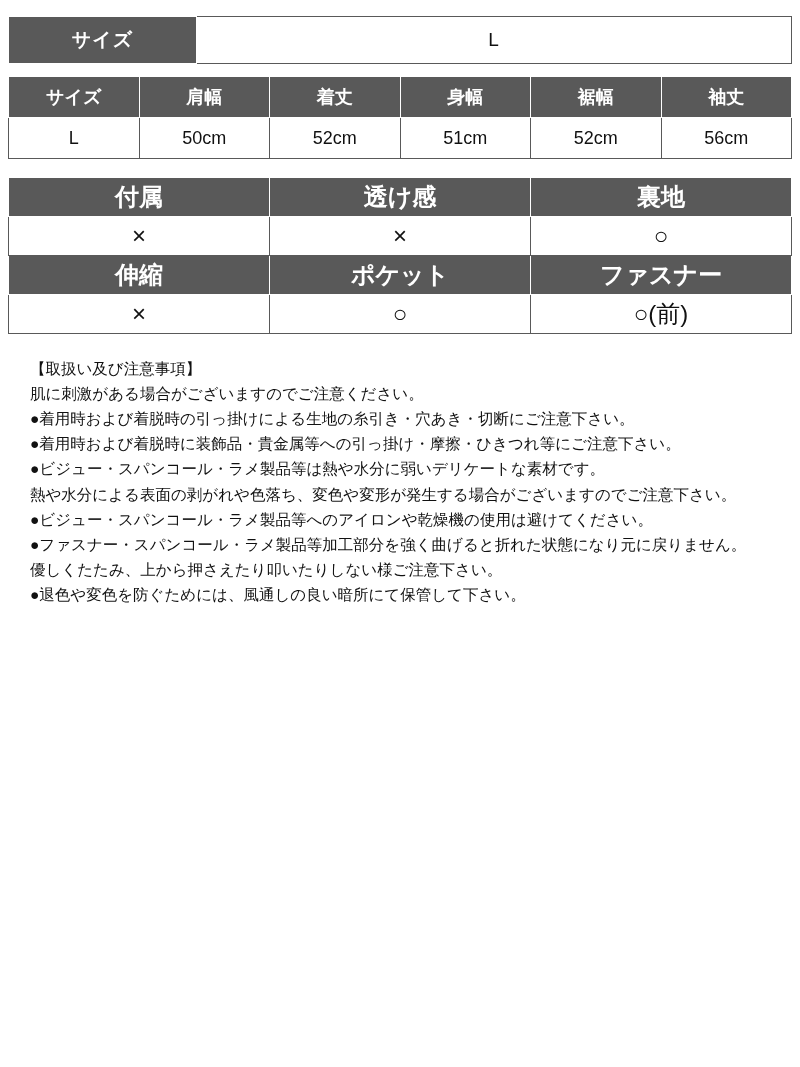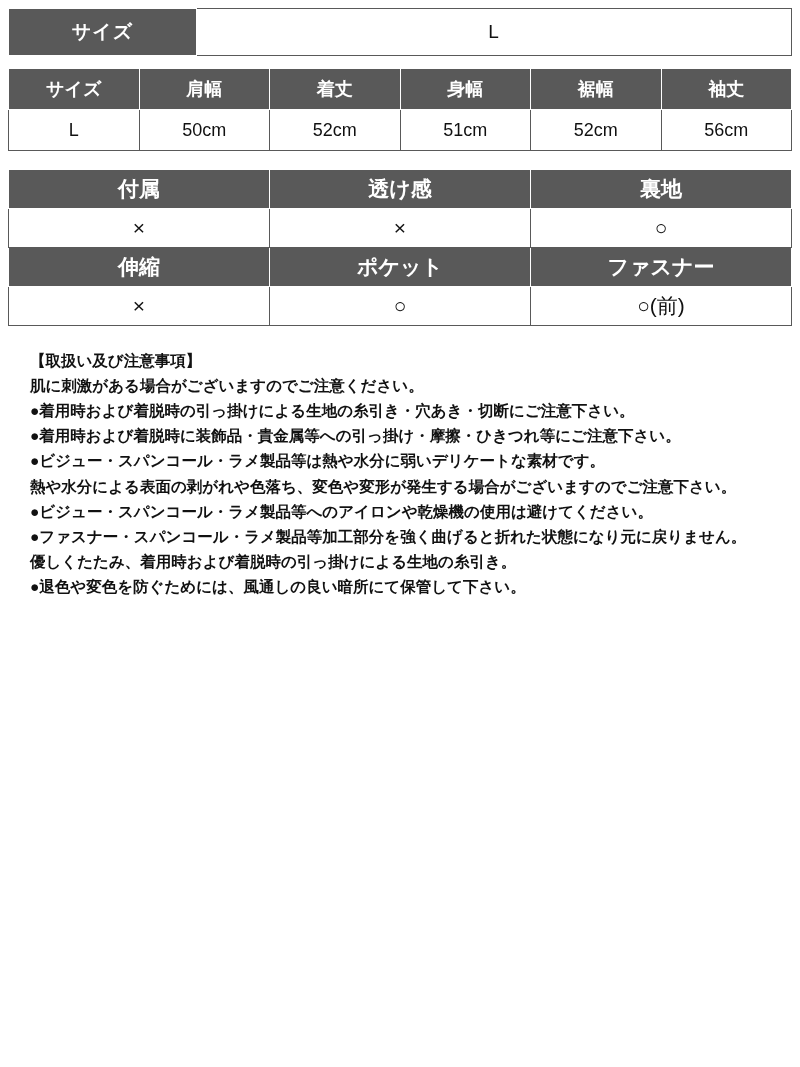--- a/index.html
+++ b/index.html
@@ -12,21 +12,21 @@
     height: 1067px;
     font-family: "Liberation Sans", sans-serif;
     color: #111111;
     -webkit-font-smoothing: antialiased;
   }
   .page {
     width: 800px;
     height: 1067px;
     position: relative;
     box-sizing: border-box;
-    padding: 8px 8px 0 8px;
+    padding: 16px 8px 0 8px;
   }
 
   table {
     border-collapse: collapse;
     width: 784px;
     table-layout: fixed;
   }
 
   
   .spec-table td {
@@ -68,21 +68,21 @@
   }
   .size-table td {
     background: #ffffff;
     color: #111111;
   }
 
   
   .attr-table th, .attr-table td {
     border: 1px solid #595959;
     height: 36px;
-    font-size: 21px;
+    font-size: 24px;
     text-align: center;
     vertical-align: middle;
   }
   .attr-table th {
     background: #595959;
     color: #ffffff;
     font-weight: bold;
     border: 1px solid #ffffff;
   }
   .attr-table td {
@@ -90,21 +90,20 @@
     color: #111111;
   }
 
   
   .notes {
     margin-top: 22px;
     padding-left: 22px;
     font-size: 15.5px;
     line-height: 1.62;
     color: #111111;
-    font-weight: bold;
   }
   .notes .note-line {
     white-space: pre-wrap;
   }
 </style>
 </head>
 <body>
 
 <div class="page">
 
@@ -171,17 +170,17 @@
 
   <div class="notes">
     <div class="note-line">【取扱い及び注意事項】</div>
     <div class="note-line">肌に刺激がある場合がございますのでご注意ください。</div>
     <div class="note-line">●着用時および着脱時の引っ掛けによる生地の糸引き・穴あき・切断にご注意下さい。</div>
     <div class="note-line">●着用時および着脱時に装飾品・貴金属等への引っ掛け・摩擦・ひきつれ等にご注意下さい。</div>
     <div class="note-line">●ビジュー・スパンコール・ラメ製品等は熱や水分に弱いデリケートな素材です。</div>
     <div class="note-line">熱や水分による表面の剥がれや色落ち、変色や変形が発生する場合がございますのでご注意下さい。</div>
     <div class="note-line">●ビジュー・スパンコール・ラメ製品等へのアイロンや乾燥機の使用は避けてください。</div>
     <div class="note-line">●ファスナー・スパンコール・ラメ製品等加工部分を強く曲げると折れた状態になり元に戻りません。</div>
-    <div class="note-line">優しくたたみ、着用時および着脱時の引っ掛けによる生地の糸引き。</div>
+    <div class="note-line">優しくたたみ、上から押さえたり叩いたりしない様ご注意下さい。</div>
     <div class="note-line">●退色や変色を防ぐためには、風通しの良い暗所にて保管して下さい。</div>
   </div>
 
 </div>
 
 </body></html>

